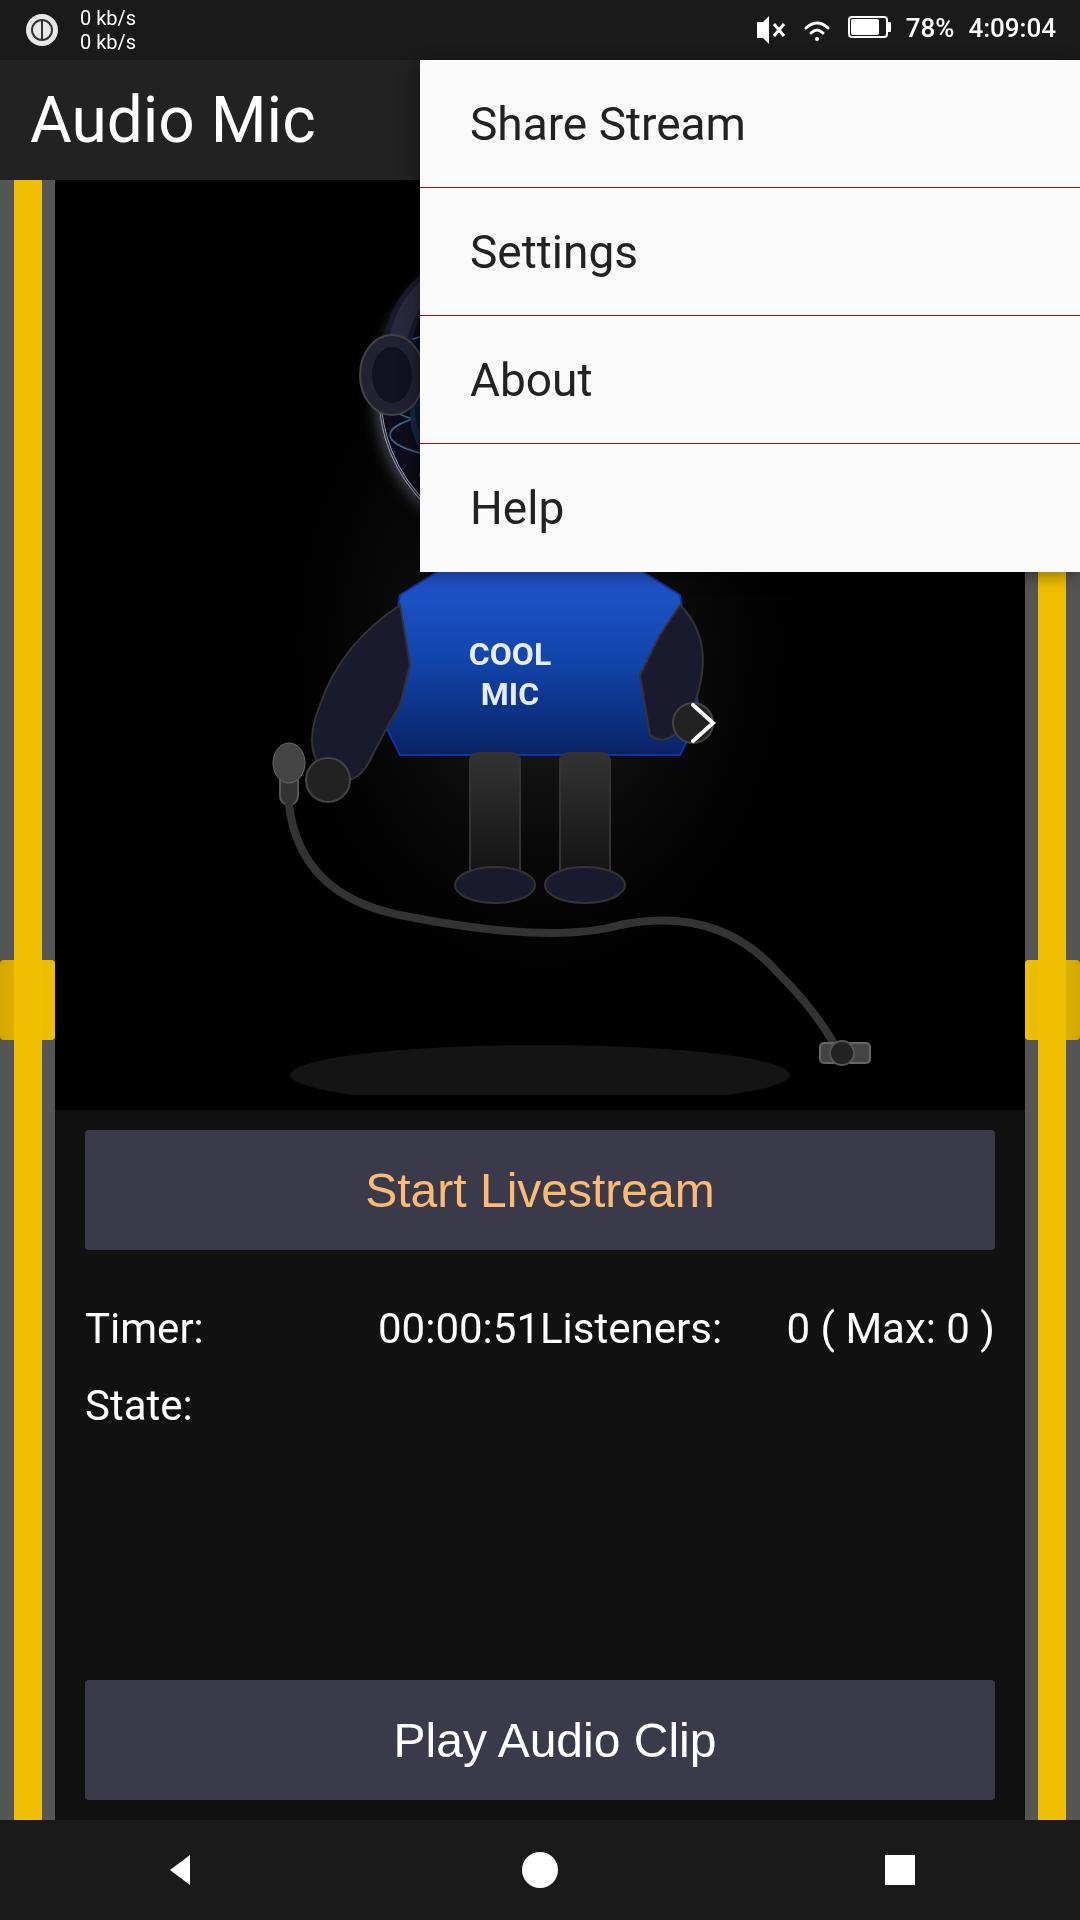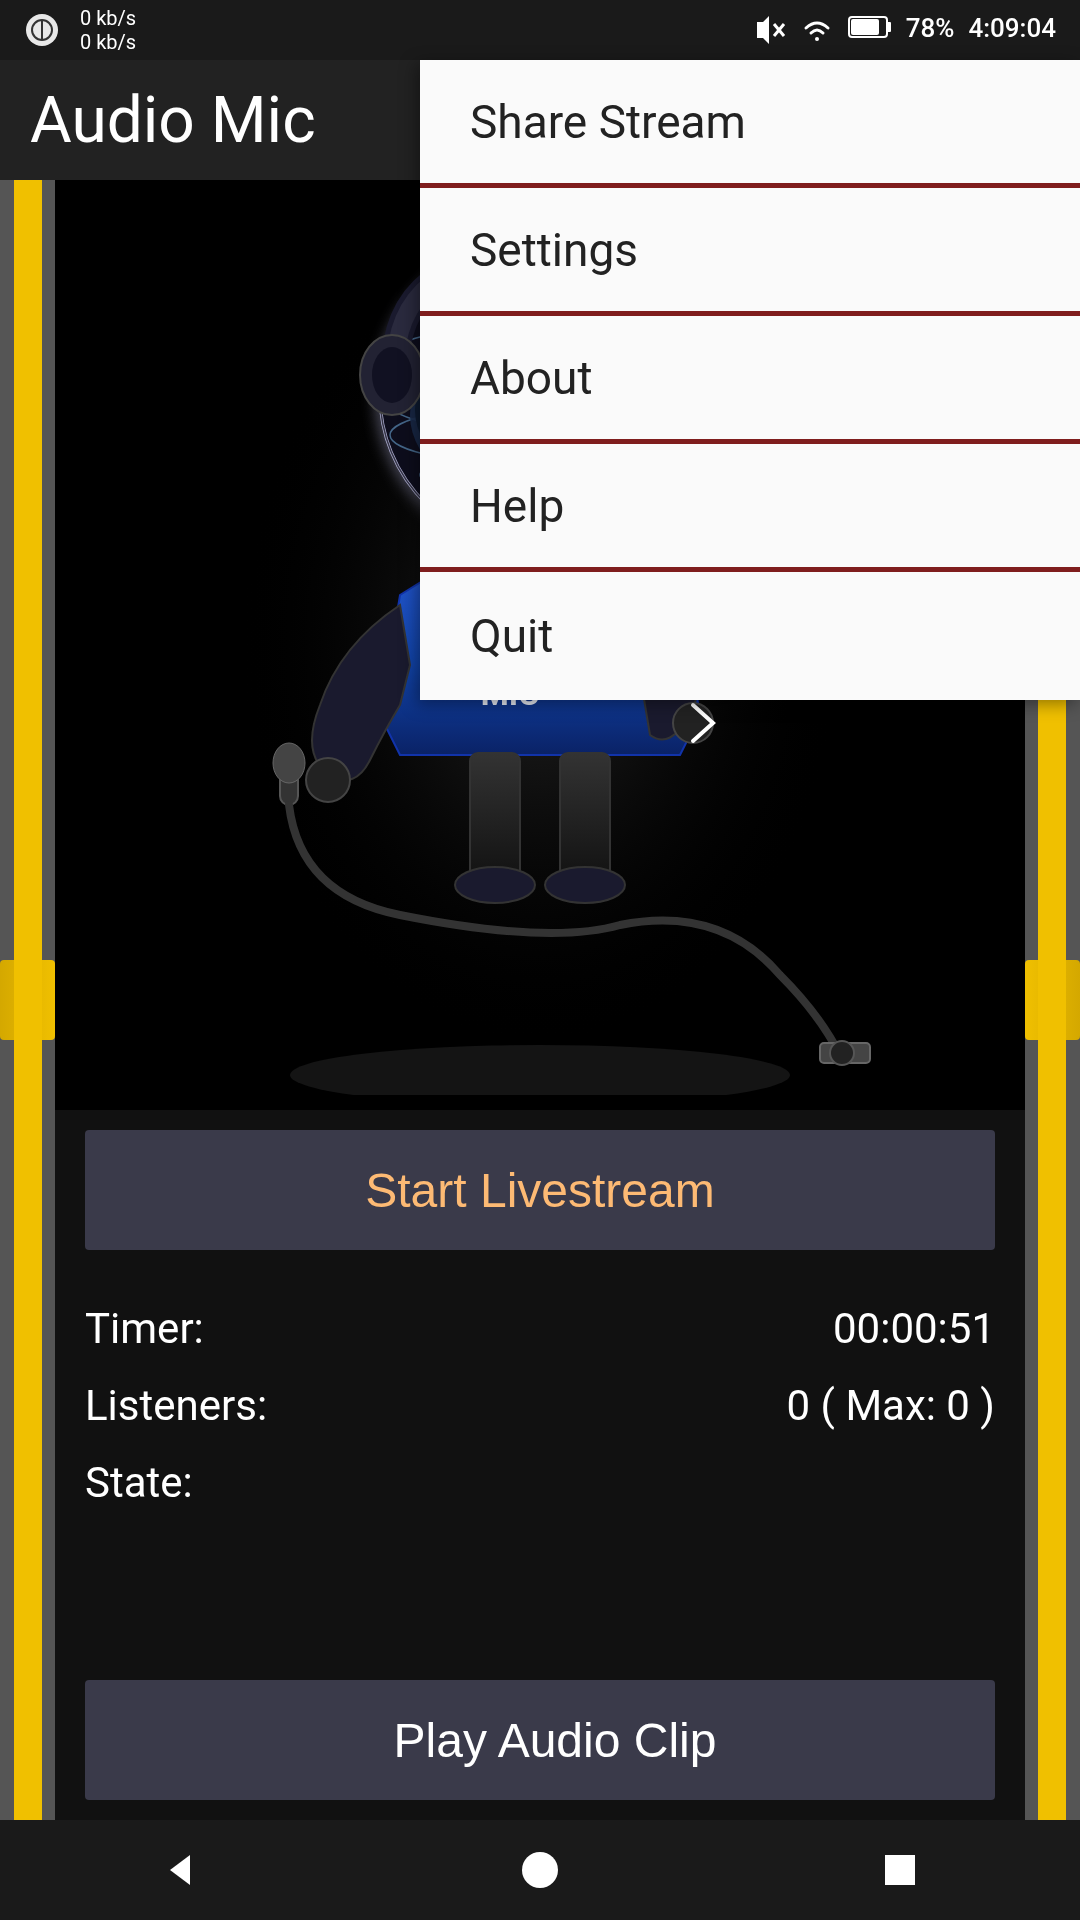--- a/index.html
+++ b/index.html
@@ -178,21 +178,21 @@
       border: none;
       color: #fdba74;
       font-size: 48px;
       cursor: pointer;
       border-radius: 4px;
       margin-bottom: 20px;
     }
 
     .stats-grid {
       display: grid;
-      grid-template-columns: 1fr 1fr;
+      grid-template-columns: 1fr 1fr 1fr 1fr;
       gap: 0;
       padding: 20px 0;
       color: #fff;
       font-size: 42px;
     }
 
     .stat-label {
       font-weight: 400;
       padding: 14px 0;
     }
@@ -261,21 +261,21 @@
 
     .dropdown-item {
       width: 100%;
       height: 128px;
       display: flex;
       align-items: center;
       padding: 0 50px;
       font-size: 46px;
       color: #222;
       cursor: pointer;
-      border-bottom: 5px solid #7f1d1d;
+      border-bottom: 1px solid #7f1d1d;
       background: #fafafa;
     }
 
     .dropdown-item:last-child {
       border-bottom: none;
     }
   </style>
 </head>
 <body>
 
@@ -473,15 +473,14 @@
   </div>
 </div>
 
 <div class="dropdown-overlay">
   <div class="dropdown-menu">
 
   <div class="dropdown-item">Share Stream</div>
       <div class="dropdown-item">Settings</div>
       <div class="dropdown-item">About</div>
       <div class="dropdown-item">Help</div>
-      <div class="dropdown-item">Quit</div>
     </div>
 </div>
 
 </body></html>

